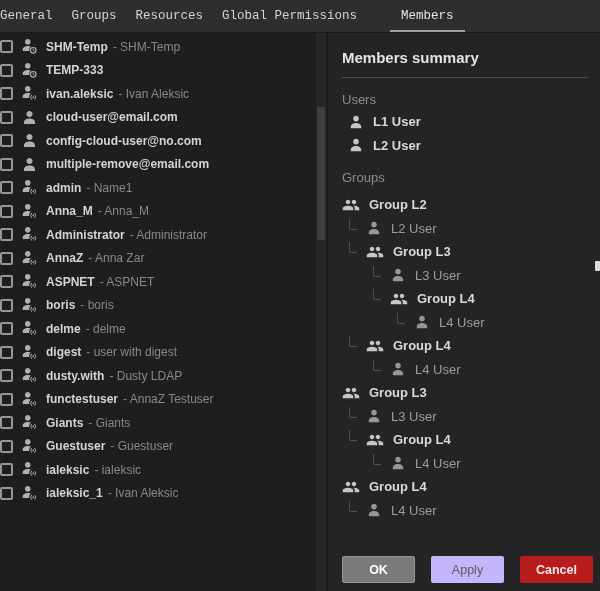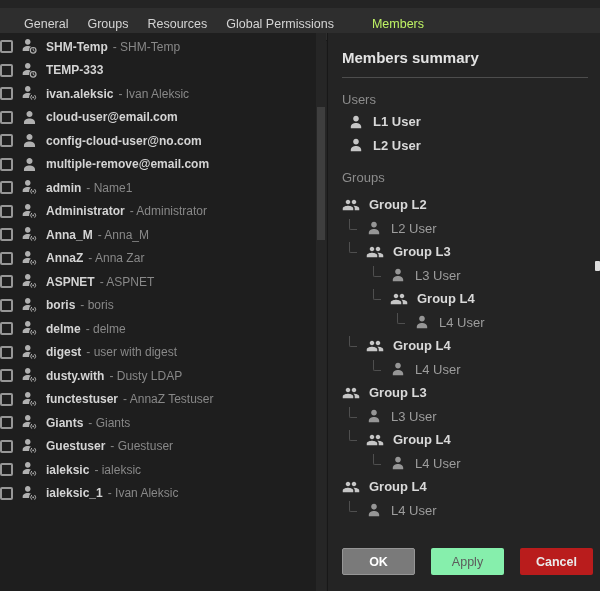--- a/index.html
+++ b/index.html
@@ -1,25 +1,25 @@
 <!DOCTYPE html>
 <html><head>
 <meta charset="utf-8">
 <style>
   html,body{margin:0;padding:0;background:#1a1a1a;}
   body{font-family:"Liberation Sans","DejaVu Sans",sans-serif;-webkit-font-smoothing:antialiased;}
   .window{position:relative;width:600px;height:591px;background:#242424;overflow:hidden;}
 
   
-  .tabbar{position:absolute;top:8px;left:0;right:0;height:33px;background:#2e2e2e;
-          display:flex;align-items:stretch;padding-left:24px;box-sizing:border-box;
-          border-bottom:1px solid #1a1a1a;}
+  .tabbar{position:absolute;top:0;left:0;right:0;height:33px;background:#2e2e2e;
+          display:flex;align-items:stretch;box-sizing:border-box;
+          border-bottom:1px solid #1a1a1a;font-family:Liberation Mono, monospace;}
   .tab{position:relative;display:flex;align-items:center;color:#d4d4d4;font-size:12.5px;
        margin-right:19px;cursor:pointer;white-space:nowrap;}
-  .tab.active{color:#bef264;margin-left:19px;}
+  .tab.active{color:#e5e5e5;margin-left:25px;}
   .tab.active::after{content:"";position:absolute;left:-11px;right:-11px;bottom:0;height:2px;background:#9e9e9e;}
 
   
   .left-panel{position:absolute;top:33px;left:0;width:316px;bottom:0;background:#1e1e1e;overflow:hidden;}
   #member-list{padding-top:2px;}
   .member-row{display:flex;align-items:center;height:23.5px;cursor:pointer;}
   .checkbox{width:13px;height:13px;box-sizing:border-box;border:2px solid #979797;border-radius:2px;
             background:transparent;flex:0 0 auto;}
   .icon{display:inline-flex;flex:0 0 auto;color:#b0b0b0;}
   .icon svg{display:block;}
@@ -46,25 +46,25 @@
   .sum-user-icon svg{width:16px;height:16px;fill:#c6c6c6;}
   .sum-group-icon svg{width:18px;height:18px;fill:#c6c6c6;}
   .sum-treeuser-icon svg{width:16px;height:16px;fill:#969696;}
   .slabel{font-size:13px;margin-left:9px;white-space:nowrap;}
   .slabel.bold{color:#d9d9d9;font-weight:bold;}
   .slabel.dim{color:#9d9d9d;}
   .connector{width:7px;height:10px;border-left:1.5px solid #4f4f4f;border-bottom:1.5px solid #4f4f4f;
              border-bottom-left-radius:2px;margin:-8px 9px 0 0;flex:0 0 auto;}
 
   
-  .button-bar{position:absolute;left:14px;bottom:16px;display:flex;gap:16px;}
+  .button-bar{position:absolute;left:14px;bottom:8px;display:flex;gap:16px;}
   .btn{width:73px;height:27px;font-size:12.5px;border:none;border-radius:2px;cursor:pointer;
        font-family:"Liberation Sans","DejaVu Sans",sans-serif;padding:0;}
   .btn.ok-button{background:#7a7a7a;color:#ffffff;font-weight:bold;border:1px solid #969696;box-sizing:border-box;}
-  .btn.apply-button{background:#86efac;color:#5c5c5c;}
+  .btn.apply-button{background:#c4b5fd;color:#5c5c5c;}
   .btn.cancel-button{background:#b91c1c;color:#eaeaea;font-weight:bold;}
 
   
   .artifact{position:absolute;top:261px;right:0;width:5px;height:10px;background:#dcdcdc;border-radius:1px;}
 </style>
 </head>
 <body>
 
 <div class="window">
   <div class="tabbar" id="tabbar">
@@ -171,38 +171,38 @@
             <svg viewBox="0 0 24 24">
               <g transform="translate(-1.5,-1) scale(0.92)">
                 <path d="M12 11.3c2.35 0 4.25-1.9 4.25-4.25S14.35 2.8 12 2.8 7.75 4.7 7.75 7.05 9.65 11.3 12 11.3zm0 2.1c-3.85 0-7.8 1.9-7.8 5.7v2.1h15.6v-2.1c0-3.8-3.95-5.7-7.8-5.7z"></path>
               </g>
               <circle cx="17.2" cy="17.4" r="5.7" fill="#1e1e1e"></circle>
               <path d="M14.8 14.5a4.2 4.2 0 0 0 0 5.8" fill="none" stroke="currentColor" stroke-width="1.4" stroke-linecap="round"></path>
               <path d="M19.6 14.5a4.2 4.2 0 0 1 0 5.8" fill="none" stroke="currentColor" stroke-width="1.4" stroke-linecap="round"></path>
               <circle cx="17.2" cy="17.4" r="1.3"></circle>
             </svg>
           </span>
+          <span class="mname">Anna_M</span>
+          <span class="mdesc">- Anna_M</span>
+        </div>
+        <div class="member-row">
+          <span class="checkbox"></span>
+          <span class="icon list-icon">
+            <svg viewBox="0 0 24 24">
+              <g transform="translate(-1.5,-1) scale(0.92)">
+                <path d="M12 11.3c2.35 0 4.25-1.9 4.25-4.25S14.35 2.8 12 2.8 7.75 4.7 7.75 7.05 9.65 11.3 12 11.3zm0 2.1c-3.85 0-7.8 1.9-7.8 5.7v2.1h15.6v-2.1c0-3.8-3.95-5.7-7.8-5.7z"></path>
+              </g>
+              <circle cx="17.2" cy="17.4" r="5.7" fill="#1e1e1e"></circle>
+              <path d="M14.8 14.5a4.2 4.2 0 0 0 0 5.8" fill="none" stroke="currentColor" stroke-width="1.4" stroke-linecap="round"></path>
+              <path d="M19.6 14.5a4.2 4.2 0 0 1 0 5.8" fill="none" stroke="currentColor" stroke-width="1.4" stroke-linecap="round"></path>
+              <circle cx="17.2" cy="17.4" r="1.3"></circle>
+            </svg>
+          </span>
           <span class="mname">Administrator</span>
           <span class="mdesc">- Administrator</span>
-        </div>
-        <div class="member-row">
-          <span class="checkbox"></span>
-          <span class="icon list-icon">
-            <svg viewBox="0 0 24 24">
-              <g transform="translate(-1.5,-1) scale(0.92)">
-                <path d="M12 11.3c2.35 0 4.25-1.9 4.25-4.25S14.35 2.8 12 2.8 7.75 4.7 7.75 7.05 9.65 11.3 12 11.3zm0 2.1c-3.85 0-7.8 1.9-7.8 5.7v2.1h15.6v-2.1c0-3.8-3.95-5.7-7.8-5.7z"></path>
-              </g>
-              <circle cx="17.2" cy="17.4" r="5.7" fill="#1e1e1e"></circle>
-              <path d="M14.8 14.5a4.2 4.2 0 0 0 0 5.8" fill="none" stroke="currentColor" stroke-width="1.4" stroke-linecap="round"></path>
-              <path d="M19.6 14.5a4.2 4.2 0 0 1 0 5.8" fill="none" stroke="currentColor" stroke-width="1.4" stroke-linecap="round"></path>
-              <circle cx="17.2" cy="17.4" r="1.3"></circle>
-            </svg>
-          </span>
-          <span class="mname">Anna_M</span>
-          <span class="mdesc">- Anna_M</span>
         </div>
         <div class="member-row">
           <span class="checkbox"></span>
           <span class="icon list-icon">
             <svg viewBox="0 0 24 24">
               <g transform="translate(-1.5,-1) scale(0.92)">
                 <path d="M12 11.3c2.35 0 4.25-1.9 4.25-4.25S14.35 2.8 12 2.8 7.75 4.7 7.75 7.05 9.65 11.3 12 11.3zm0 2.1c-3.85 0-7.8 1.9-7.8 5.7v2.1h15.6v-2.1c0-3.8-3.95-5.7-7.8-5.7z"></path>
               </g>
               <circle cx="17.2" cy="17.4" r="5.7" fill="#1e1e1e"></circle>
               <path d="M14.8 14.5a4.2 4.2 0 0 0 0 5.8" fill="none" stroke="currentColor" stroke-width="1.4" stroke-linecap="round"></path>

